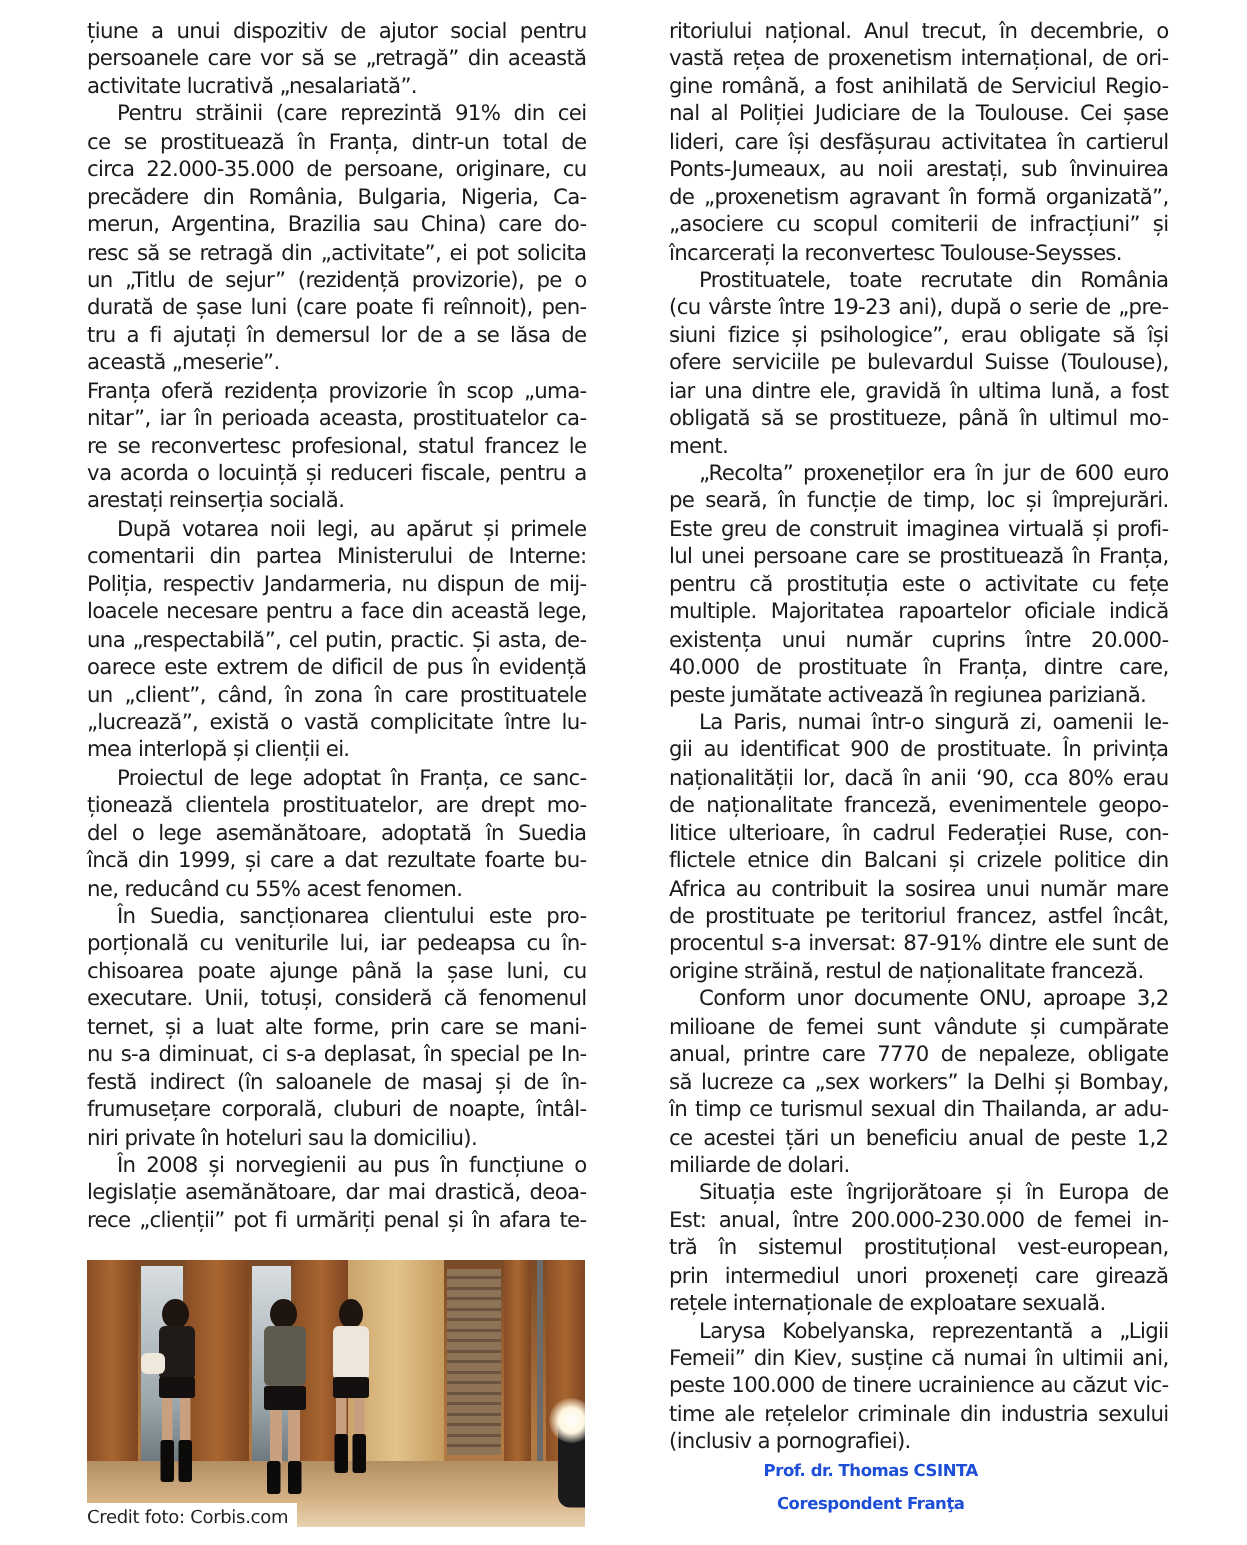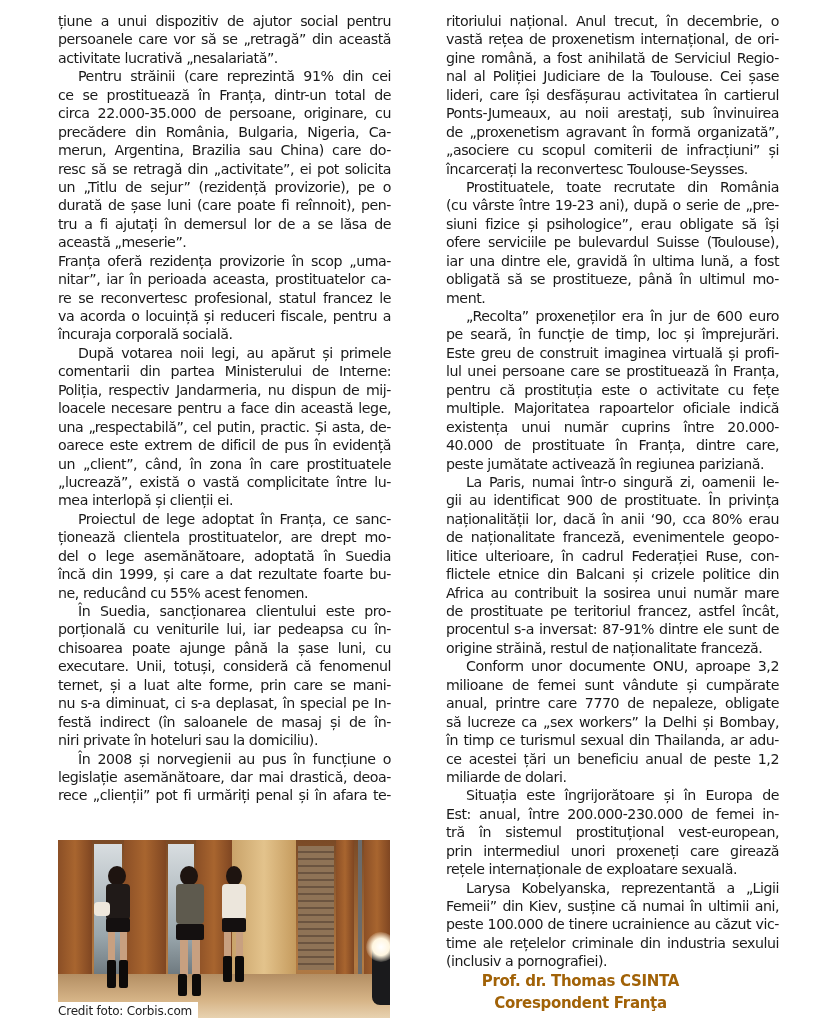--- a/index.html
+++ b/index.html
@@ -25,21 +25,21 @@
   .photo .torso { position:absolute; border-radius:4px; }
   .photo .skirt { position:absolute; background:#141010; border-radius:2px; }
   .photo .leg { position:absolute; background:#c8a080; }
   .photo .boot { position:absolute; background:#0d0b0a; border-radius:2px; }
   .photo .light { position:absolute; right:-6px; top:92px; width:30px; height:30px; border-radius:50%;
            background:radial-gradient(circle,#ffffff 0%,#fff6e0 40%,rgba(255,240,210,0) 75%); }
   .photo .car { position:absolute; right:0; top:105px; width:18px; height:60px; background:#1a1a1c; border-radius:8px 0 0 8px; }
   .credit { position:absolute; left:0; bottom:0; background:#ffffff; padding:2px 6px 0 0;
             font-size:12px; letter-spacing:-0.2px; color:#222; }
   .signature { position:absolute; left:414px; width:333px; top:970px; text-align:center;
-               font-weight:bold; font-size:15px; line-height:22px; letter-spacing:-0.3px; color:#a16207; }
+               font-weight:bold; font-size:11px; line-height:22px; letter-spacing:-0.3px; color:#1d4ed8; }
 </style>
 </head>
 <body>
 
 <div class="col col-left" id="left-col">
     <span class="line">țiune a unui dispozitiv de ajutor social pentru</span>
     <span class="line">persoanele care vor să se „retragă” din această</span>
     <span class="line last">activitate lucrativă „nesalariată”.</span>
     <span class="line indent">Pentru străinii (care reprezintă 91% din cei</span>
     <span class="line">ce se prostituează în Franța, dintr-un total de</span>
@@ -48,21 +48,21 @@
     <span class="line">merun, Argentina, Brazilia sau China) care do-</span>
     <span class="line">resc să se retragă din „activitate”, ei pot solicita</span>
     <span class="line">un „Titlu de sejur” (rezidență provizorie), pe o</span>
     <span class="line">durată de șase luni (care poate fi reînnoit), pen-</span>
     <span class="line">tru a fi ajutați în demersul lor de a se lăsa de</span>
     <span class="line last">această „meserie”.</span>
     <span class="line">Franța oferă rezidența provizorie în scop „uma-</span>
     <span class="line">nitar”, iar în perioada aceasta, prostituatelor ca-</span>
     <span class="line">re se reconvertesc profesional, statul francez le</span>
     <span class="line">va acorda o locuință și reduceri fiscale, pentru a</span>
-    <span class="line last">încuraja corporală socială.</span>
+    <span class="line last">arestați reinserția socială.</span>
     <span class="line indent">După votarea noii legi, au apărut și primele</span>
     <span class="line">comentarii din partea Ministerului de Interne:</span>
     <span class="line">Poliția, respectiv Jandarmeria, nu dispun de mij-</span>
     <span class="line">loacele necesare pentru a face din această lege,</span>
     <span class="line">una „respectabilă”, cel putin, practic. Și asta, de-</span>
     <span class="line">oarece este extrem de dificil de pus în evidență</span>
     <span class="line">un „client”, când, în zona în care prostituatele</span>
     <span class="line">„lucrează”, există o vastă complicitate între lu-</span>
     <span class="line last">mea interlopă și clienții ei.</span>
     <span class="line indent">Proiectul de lege adoptat în Franța, ce sanc-</span>
@@ -70,20 +70,21 @@
     <span class="line">del o lege asemănătoare, adoptată în Suedia</span>
     <span class="line">încă din 1999, și care a dat rezultate foarte bu-</span>
     <span class="line last">ne, reducând cu 55% acest fenomen.</span>
     <span class="line indent">În Suedia, sancționarea clientului este pro-</span>
     <span class="line">porțională cu veniturile lui, iar pedeapsa cu în-</span>
     <span class="line">chisoarea poate ajunge până la șase luni, cu</span>
     <span class="line">executare. Unii, totuși, consideră că fenomenul</span>
     <span class="line">ternet, și a luat alte forme, prin care se mani-</span>
     <span class="line">nu s-a diminuat, ci s-a deplasat, în special pe In-</span>
     <span class="line">festă indirect (în saloanele de masaj și de în-</span>
+    <span class="line">frumusețare corporală, cluburi de noapte, întâl-</span>
     <span class="line last">niri private în hoteluri sau la domiciliu).</span>
     <span class="line indent">În 2008 și norvegienii au pus în funcțiune o</span>
     <span class="line">legislație asemănătoare, dar mai drastică, deoa-</span>
     <span class="line">rece „clienții” pot fi urmăriți penal și în afara te-</span>
   </div>
 
 <div class="photo">
   <div class="pillar" style="left:0;width:34px;"></div>
   <div class="window" style="left:36px;top:4px;width:28px;height:130px;"></div>
   <div class="pillar" style="left:66px;width:42px;"></div>

